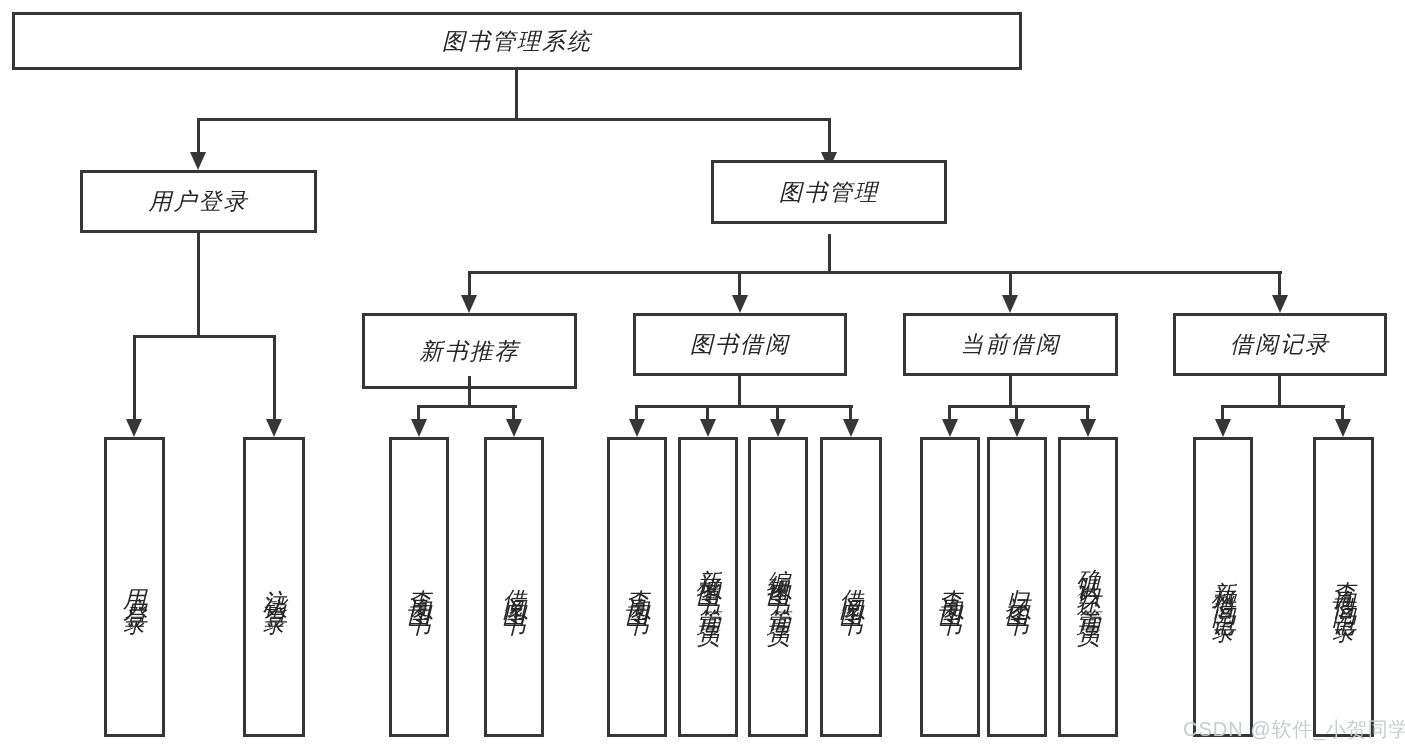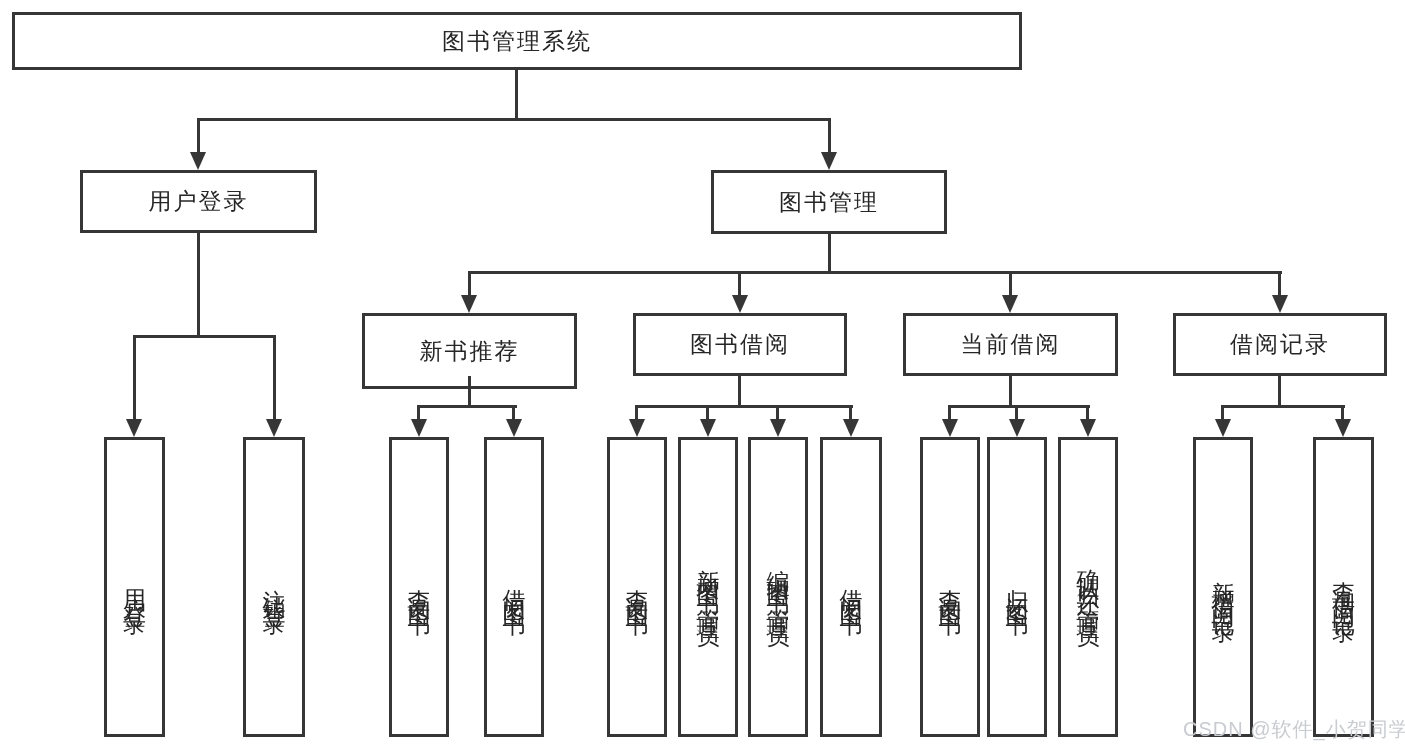--- a/index.html
+++ b/index.html
@@ -8,20 +8,21 @@
     background:var(--background,#ffffff);
     font-family:"Liberation Sans", sans-serif;
     overflow:hidden;
   }
   .box {
     position:absolute; box-sizing:border-box;
     border:3px solid var(--line,#363636);
     background:#ffffff;
     display:flex; align-items:center; justify-content:center;
     color:var(--text,#262626);
+    font-style:italic;
   }
   .hbox { font-size:23px; letter-spacing:2px; white-space:nowrap; }
   .vbox {
     writing-mode:vertical-rl; text-orientation:mixed;
     font-size:23px; letter-spacing:8px; line-height:1;
   }
   .vl { position:absolute; width:3px; background:var(--line,#363636); }
   .hl { position:absolute; height:3px; background:var(--line,#363636); }
   .arrow {
     position:absolute; width:0; height:0;
@@ -43,21 +44,21 @@
   <div class="box hbox" style="left:12px; top:12px; width:1010px; height:58px;">图书管理系统</div>
 
   <div class="vl" style="left:515px; top:70px; height:48px;"></div>
   <div class="hl" style="left:197px; top:118px; width:634px;"></div>
   <div class="vl" style="left:197px; top:121px; height:35px;"></div>
   <div class="arrow" style="left:190px; top:152px;"></div>
   <div class="vl" style="left:828px; top:121px; height:35px;"></div>
   <div class="arrow" style="left:821px; top:152px;"></div>
 
   <div class="box hbox" style="left:80px; top:170px; width:237px; height:63px;">用户登录</div>
-  <div class="box hbox" style="left:711px; top:170px; width:236px; height:64px;">图书管理</div>
+  <div class="box hbox" style="left:711px; top:160px; width:236px; height:64px;">图书管理</div>
 
   <div class="vl" style="left:197px; top:233px; height:102px;"></div>
   <div class="hl" style="left:133px; top:335px; width:143px;"></div>
   <div class="vl" style="left:133px; top:338px; height:84px;"></div>
   <div class="arrow" style="left:126px; top:419px;"></div>
   <div class="vl" style="left:273px; top:338px; height:84px;"></div>
   <div class="arrow" style="left:266px; top:419px;"></div>
 
   <div class="vl" style="left:828px; top:234px; height:37px;"></div>
   <div class="hl" style="left:468px; top:271px; width:814px;"></div>

